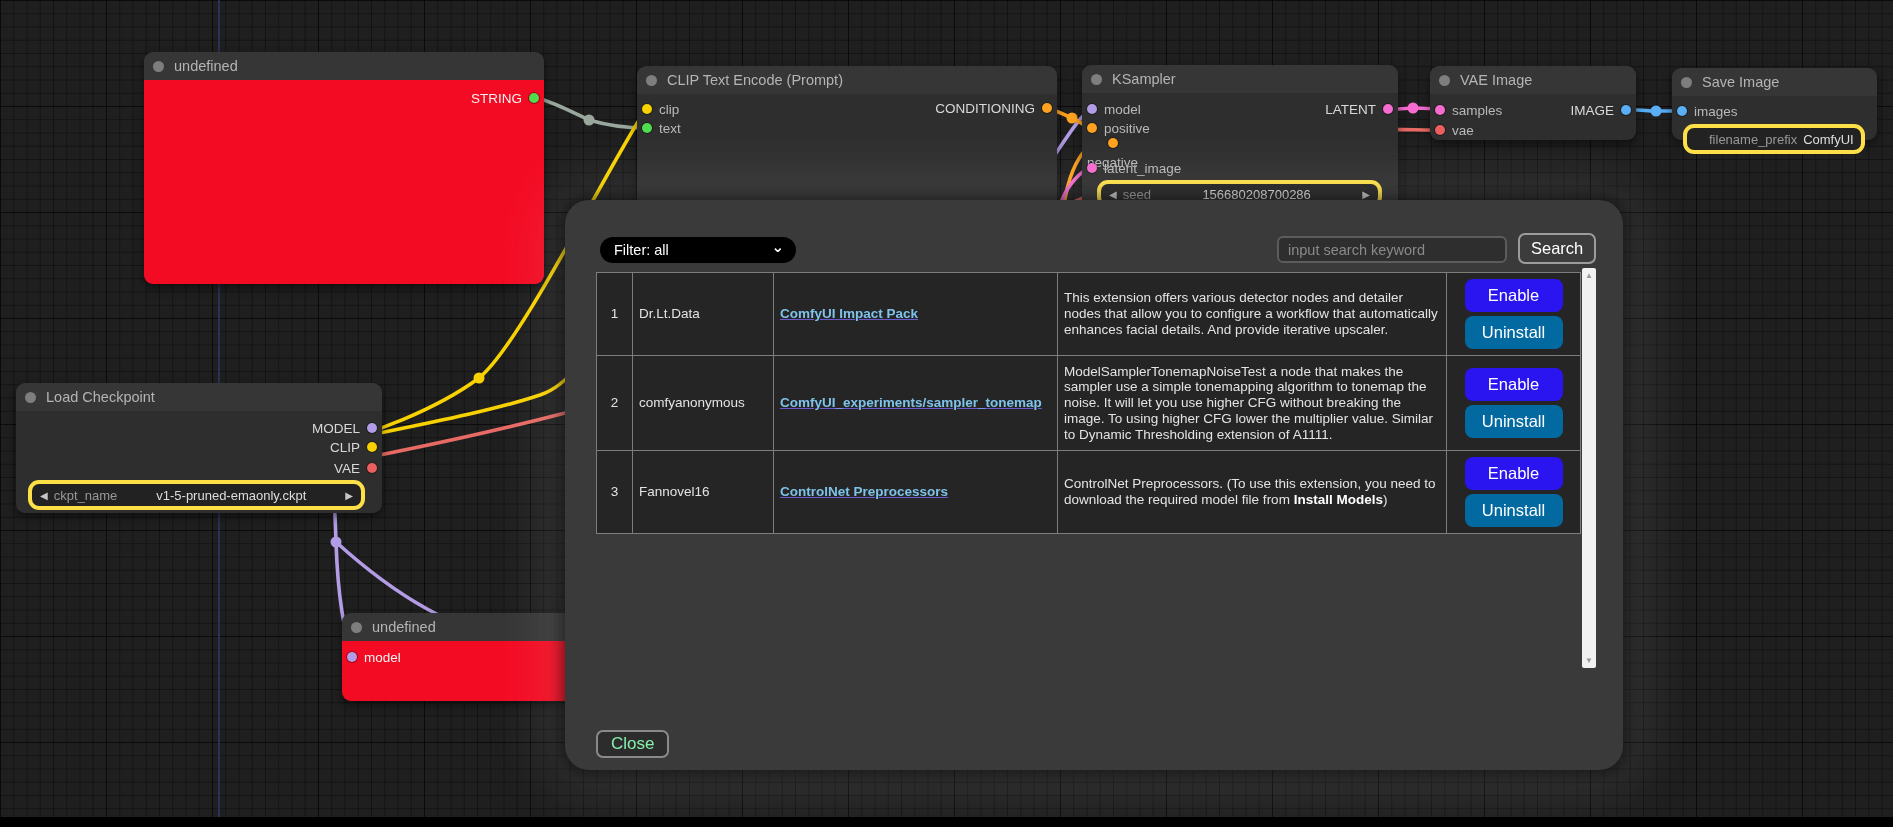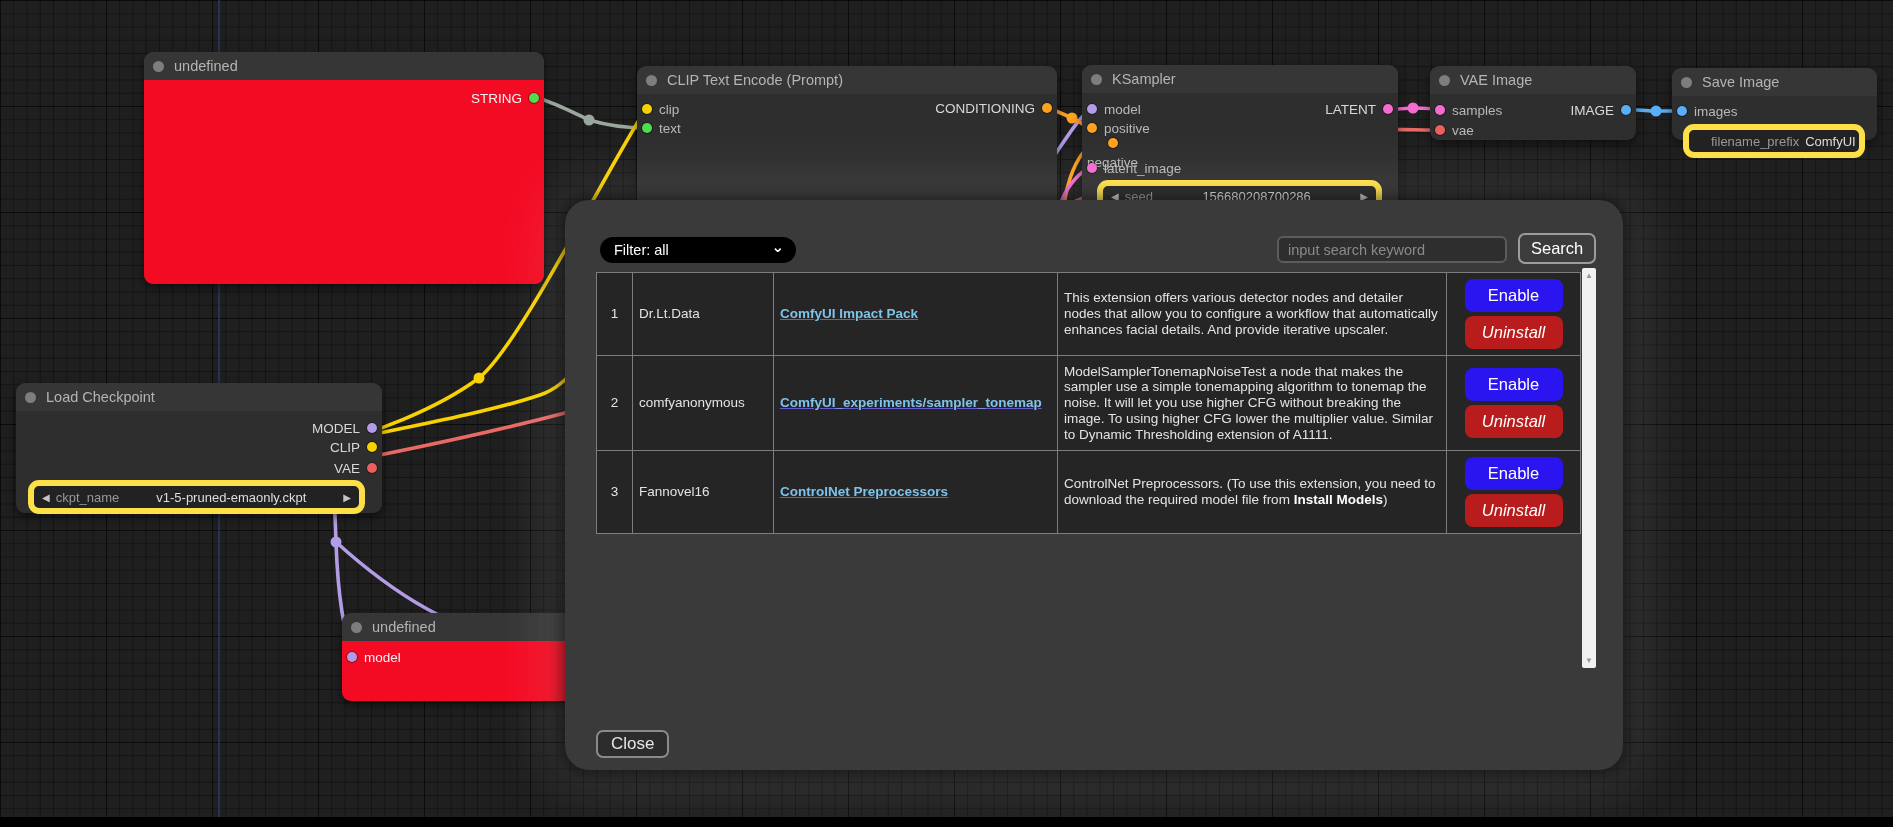--- a/index.html
+++ b/index.html
@@ -29,21 +29,21 @@
   .hdot{width:11px;height:11px;border-radius:50%;background:#7e7e7e;margin-right:10px;flex:0 0 auto;}
   .nbody{position:absolute;top:28px;left:0;right:0;bottom:0;background:#2e2e2e;border-radius:0 0 9px 9px;}
   .nbody.error{background:#f30b23;}
   .port{position:absolute;height:18px;display:flex;align-items:center;gap:7px;color:#b9b9b9;white-space:nowrap;}
   .port.in{left:5px;}
   .port.out{right:5px;flex-direction:row-reverse;color:#d8d8d8;}
   .port.onred{color:#f2f2f2;}
   .pdot{width:10px;height:10px;border-radius:50%;flex:0 0 auto;box-shadow:0 0 0 1px rgba(0,0,0,.35);}
   .c-purple{background:#b39ce6;} .c-yellow{background:#f8d200;} .c-orange{background:#ffa21f;}
   .c-pink{background:#f56bd0;} .c-red{background:#ed5f5f;} .c-blue{background:#59aef5;} .c-green{background:#4ddd4d;}
-  .widget{position:absolute;height:20px;background:#222;border:6px solid #fde047;border-radius:11px;
+  .widget{position:absolute;height:20px;background:#222;border:4px solid #fde047;border-radius:11px;
     display:flex;align-items:center;color:#999;font-size:13px;padding:0 8px;gap:6px;overflow:hidden;}
   .warrow{color:#c5c5c5;font-size:10px;flex:0 0 auto;}
   .wname{color:#989898;}
   .wval{color:#dedede;margin:0 auto;}
   .wval.right{margin:0 0 0 auto;}
 
   
   .modal{position:absolute;left:565px;top:200px;width:1058px;height:570px;background:#3a3a3a;border-radius:24px;
     z-index:5;box-shadow:0 0 16px 3px rgba(0,0,0,.55), 0 0 60px 18px rgba(235,235,235,.13);}
   .filter-select{position:absolute;left:35px;top:37px;width:196px;height:26px;background:#000;border-radius:13px;
@@ -60,26 +60,26 @@
   table.ext{border-collapse:collapse;table-layout:fixed;width:984px;background:#252525;color:#e3e3e3;font-size:13.5px;}
   table.ext th{background:#000;color:#fff;font-weight:bold;font-size:13.5px;padding:2px;border:1px solid #7d7d7d;}
   table.ext td{border:1px solid #7d7d7d;padding:2px 6px;vertical-align:middle;line-height:15.8px;}
   td.cid{text-align:center;}
   td.cname a{color:#7ec3ea;font-weight:bold;text-decoration:underline;text-decoration-color:#6a5acd;}
   td.cdesc{padding:2px 4px;}
   td.cinstall{text-align:center;padding:2px;}
   .btn-enable,.btn-uninstall{display:block;width:98px;margin:4px auto;border:none;border-radius:8px;
     color:#fff;font-size:16.5px;padding:7px 0;font-family:"Liberation Sans","DejaVu Sans",sans-serif;cursor:pointer;}
   .btn-enable{background:#2a14ef;}
-  .btn-uninstall{background:#b91c1c;font-style:italic;}
+  .btn-uninstall{background:#0369a1;}
   .scrollbar{position:absolute;left:1017px;top:68px;width:14px;height:400px;background:#f1f1f1;border-radius:2px;}
   .scrollbar .sarrow{position:absolute;left:0;width:14px;text-align:center;color:#9a9a9a;font-size:8px;}
   .scrollbar .up{top:3px;} .scrollbar .down{bottom:3px;}
   .close-btn{position:absolute;left:31px;top:530px;box-sizing:border-box;background:#2c2c2c;border:2px solid #8a8a8a;
-    border-radius:7px;color:#e5e5e5;font-size:17px;padding:2px 13px;font-family:"Liberation Sans","DejaVu Sans",sans-serif;cursor:pointer;}
+    border-radius:7px;color:#86efac;font-size:17px;padding:2px 13px;font-family:"Liberation Sans","DejaVu Sans",sans-serif;cursor:pointer;}
   b.inb{color:#fff;}
 </style>
 </head>
 <body>
 
 <div class="axis-line"></div>
 
 <svg class="wires" width="1893" height="827">
 
   <path d="M535,97 C558,104 572,112 589,120 C606,125 628,128 646,128" stroke="#9aa79c"></path>

